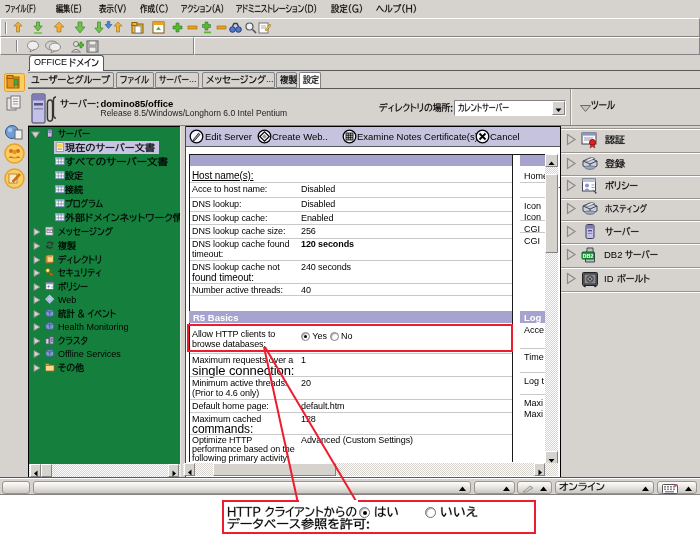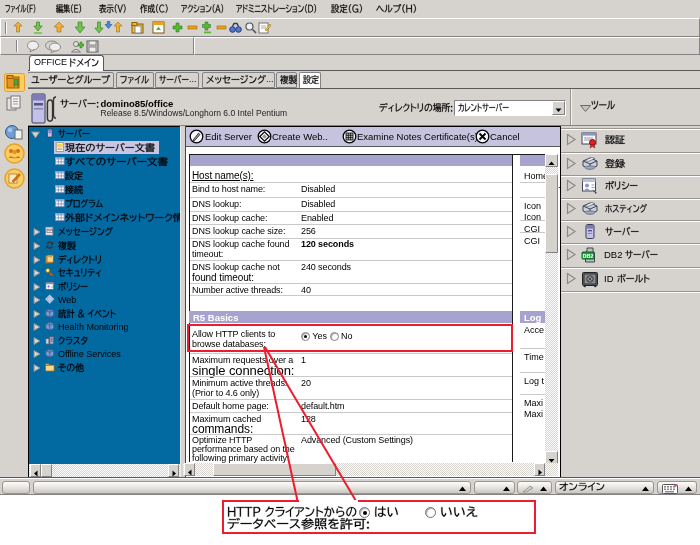--- a/index.html
+++ b/index.html
@@ -391,21 +391,21 @@
       <circle cx="10.5" cy="9" r="2.2" fill="#e8941f"></circle>
 <path d="M4.5 15 Q7 11.5 9.5 15z" fill="#d86a10"></path>
       <path d="M11.5 15 Q14 11.5 16.5 15z" fill="#d86a10"></path>
       <path d="M8 15.5 Q10.5 12 13 15.5z" fill="#e8941f"></path>
 </svg>
 <svg class="abs" style="left:4px;top:168px;" width="21" height="21" viewBox="0 0 21 21">
 <circle cx="10.5" cy="10.5" r="9.5" fill="#fbce63" stroke="#e8a02c" stroke-width="1.5"></circle>
 <rect x="5" y="6" width="8" height="9" fill="#f7e8c8" stroke="#b07818" stroke-width="0.8"></rect>
 <path d="M8 13 L15 5.5 L16.5 7 L9.5 14.5z" fill="#d86a10" stroke="#a05c00" stroke-width="0.5"></path>
 </svg>
-<div class="abs" style="left:28px;top:126px;width:152px;height:351px;background:#0369a1;border-top:1px solid #000;border-left:1px solid #000;overflow:hidden;">
+<div class="abs" style="left:28px;top:126px;width:152px;height:351px;background:#15803d;border-top:1px solid #000;border-left:1px solid #000;overflow:hidden;">
 <svg class="abs" style="left:1px;top:3px;" width="11" height="9" viewBox="0 0 11 9">
         <path d="M1.5 2 L9.5 2 L5.5 8z" fill="#d8d5d0" stroke="#8a8a8a"></path>
       </svg>
       <svg class="abs" style="left:16px;top:1px;" width="9.5" height="11" viewBox="0 0 12 13">
         <rect x="3" y="1" width="6" height="10" rx="1" fill="#c4c0e8" stroke="#3a3a55"></rect>
         <rect x="3.5" y="1.5" width="5" height="2.5" fill="#7f7ab8"></rect>
         <rect x="4.5" y="5" width="3" height="1" fill="#55557d"></rect>
       </svg>
       <svg class="abs" style="left:29px;top:2px;" width="34" height="12" viewBox="0 0 34 12">
         <g transform="translate(0,8.2) scale(0.8704,1)">
@@ -756,21 +756,21 @@
       </svg>
       <div class="t" style="left:304px;top:5px;">Cancel</div>
 <div class="abs" style="left:3px;top:28px;width:356px;height:1px;background:#1a1a1a;"></div>
 <div class="abs hdrbar" style="left:3px;top:29px;width:323px;height:11px;">
         <span style="position:absolute;left:4px;top:0px;margin-top:40px;">Basics</span>
       </div>
 <div class="abs" style="left:3px;top:29px;width:1px;height:307px;background:#1a1a1a;"></div>
 <div class="abs" style="left:326px;top:29px;width:1px;height:307px;background:#1a1a1a;"></div>
 <div class="abs" style="left:6px;top:44px;font-size:10px;letter-spacing:-0.1px;text-decoration:underline;white-space:nowrap;">Host name(s):</div>
 <div class="abs" style="left:4px;top:56px;width:322px;height:1px;background:#c9c9c9;"></div>
-<div class="abs" style="left:6px;top:59px;font-size:9px;letter-spacing:-0.1px;line-height:9.5px;white-space:nowrap;">Bind to host name:</div>
+<div class="abs" style="left:6px;top:59px;font-size:9px;letter-spacing:-0.1px;line-height:9.5px;white-space:nowrap;">Acce to host name:</div>
 <div class="abs" style="left:115px;top:59px;font-size:9px;letter-spacing:-0.1px;line-height:9.5px;white-space:nowrap;">Disabled</div>
 <div class="abs" style="left:4px;top:71px;width:322px;height:1px;background:#c9c9c9;"></div>
 <div class="abs" style="left:6px;top:74px;font-size:9px;letter-spacing:-0.1px;line-height:9.5px;white-space:nowrap;">DNS lookup:</div>
 <div class="abs" style="left:115px;top:74px;font-size:9px;letter-spacing:-0.1px;line-height:9.5px;white-space:nowrap;">Disabled</div>
 <div class="abs" style="left:4px;top:85px;width:322px;height:1px;background:#c9c9c9;"></div>
 <div class="abs" style="left:6px;top:88px;font-size:9px;letter-spacing:-0.1px;line-height:9.5px;white-space:nowrap;">DNS lookup cache:</div>
 <div class="abs" style="left:115px;top:88px;font-size:9px;letter-spacing:-0.1px;line-height:9.5px;white-space:nowrap;">Enabled</div>
 <div class="abs" style="left:4px;top:98px;width:322px;height:1px;background:#c9c9c9;"></div>
 <div class="abs" style="left:6px;top:101px;font-size:9px;letter-spacing:-0.1px;line-height:9.5px;white-space:nowrap;">DNS lookup cache size:</div>
 <div class="abs" style="left:115px;top:101px;font-size:9px;letter-spacing:-0.1px;line-height:9.5px;white-space:nowrap;">256</div>

